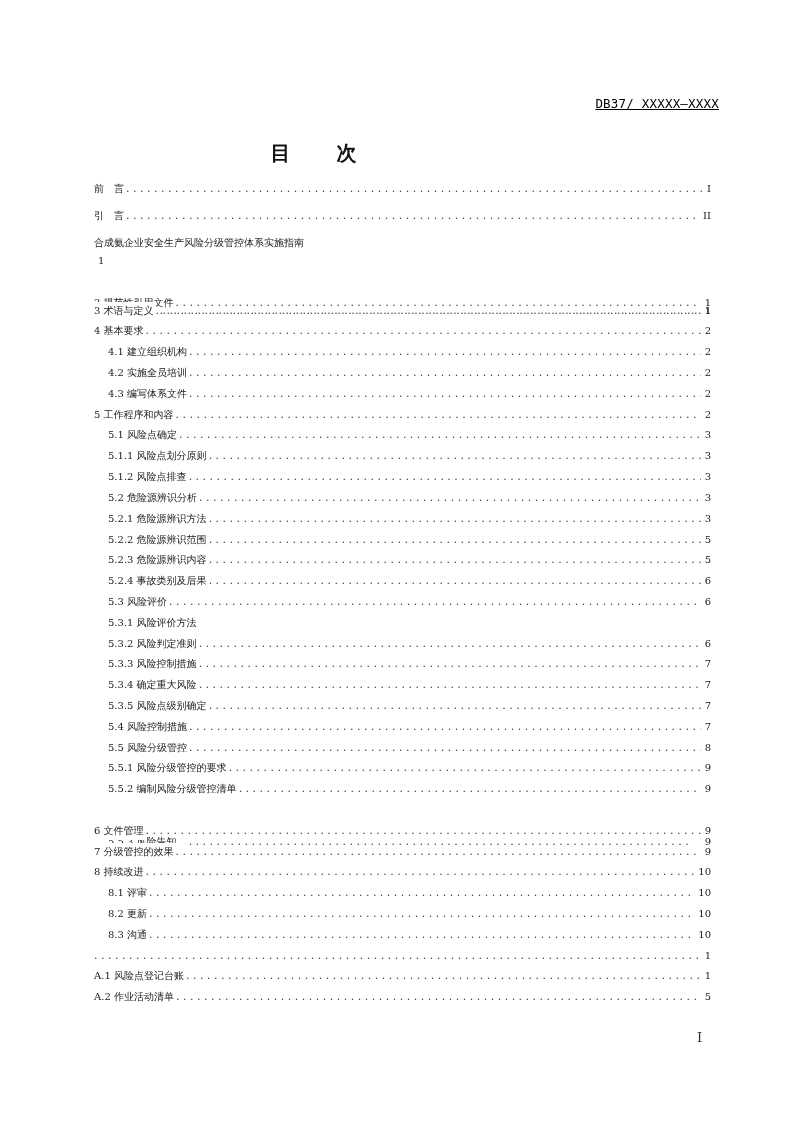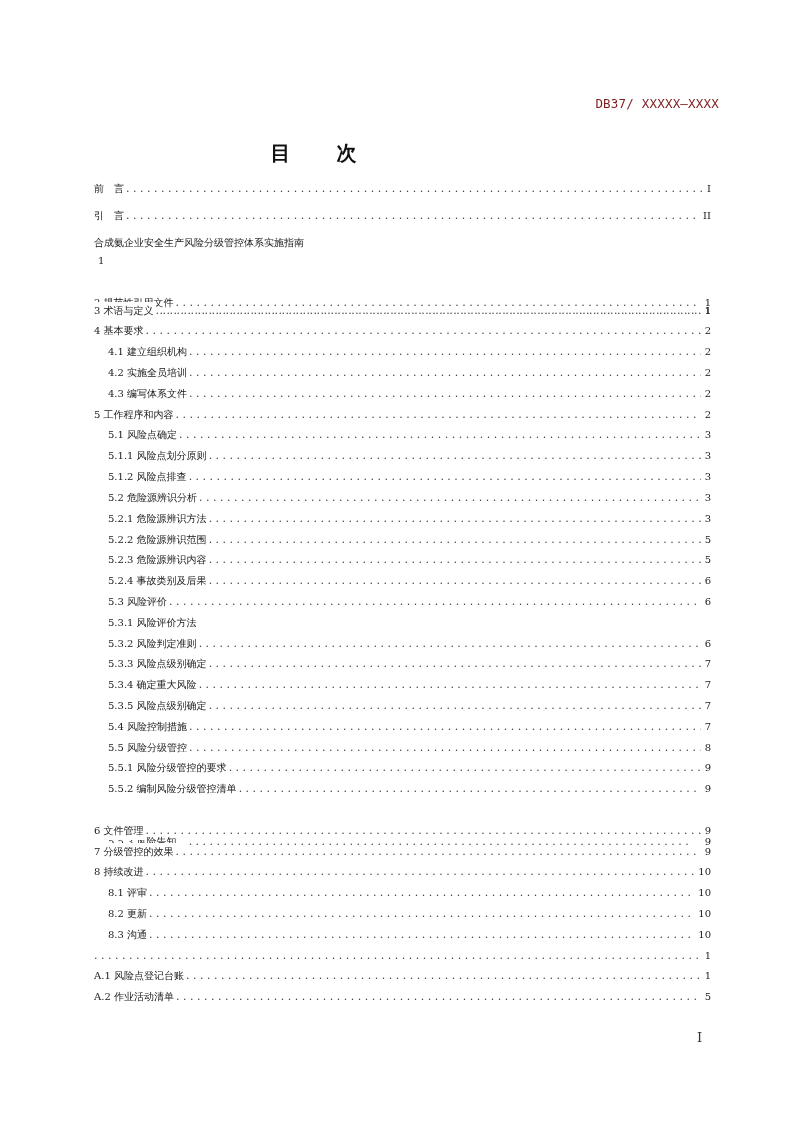--- a/index.html
+++ b/index.html
@@ -1,19 +1,19 @@
 <!DOCTYPE html>
 <html><head>
 <meta charset="utf-8">
 <style>
   html, body { margin: 0; padding: 0; background: #ffffff; }
   body { width: 793px; height: 1122px; position: relative; overflow: hidden;
          font-family: "DejaVu Serif", "Liberation Serif", serif; color: #1a1a1a; }
   .doc-code { position: absolute; top: 96px; right: 74px; font-family: "DejaVu Sans Mono", "Liberation Mono", monospace;
-              font-size: 12.5px; letter-spacing: 0.2px; color: #7f1d1d; }
+              font-size: 12.5px; letter-spacing: 0.2px; color: #000000; text-decoration: underline; }
   .toc-title { position: absolute; top: 140px; left: 0; width: 627px; text-align: center;
                font-family: "DejaVu Sans", "Liberation Sans", sans-serif; font-size: 20px; font-weight: bold; color: #111; }
   .toc-title span { display: inline-block; }
   .toc-title .gap { width: 46px; }
   .toc { position: absolute; left: 94px; width: 617px; top: 0; }
   .row { position: absolute; left: 0; width: 617px; height: 18px; display: flex; align-items: baseline;
          font-size: 10px; line-height: 18px; white-space: nowrap; }
   .row .label { flex: 0 0 auto; padding-right: 2px; background: #fff; }
   .row .leader { flex: 1 1 auto; overflow: hidden; color: #444; letter-spacing: 3.2px; font-size: 11px; }
   .row .leader::before { content: ". . . . . . . . . . . . . . . . . . . . . . . . . . . . . . . . . . . . . . . . . . . . . . . . . . . . . . . . . . . . . . . . . . . . . . . . . . . . . . . . . . . . . . . . . . . . . . . . . . . . . . . . . . . . . . . . . . . . . . . . . . . ."; letter-spacing: 0; }
@@ -135,21 +135,21 @@
       <span class="label">5.3.1 风险评价方法</span>
       <span class="leader"></span>
       <span class="page">6</span>
     </div>
     <div class="row lvl2" style="top: 635px;">
       <span class="label">5.3.2 风险判定准则</span>
       <span class="leader"></span>
       <span class="page">6</span>
     </div>
     <div class="row lvl2" style="top: 655px;">
-      <span class="label">5.3.3 风险点级别确定</span>
+      <span class="label">5.3.3 风险控制措施</span>
       <span class="leader"></span>
       <span class="page">7</span>
     </div>
     <div class="row lvl2" style="top: 676px;">
       <span class="label">5.3.4 确定重大风险</span>
       <span class="leader"></span>
       <span class="page">7</span>
     </div>
     <div class="row lvl2" style="top: 697px;">
       <span class="label">5.3.5 风险点级别确定</span>

